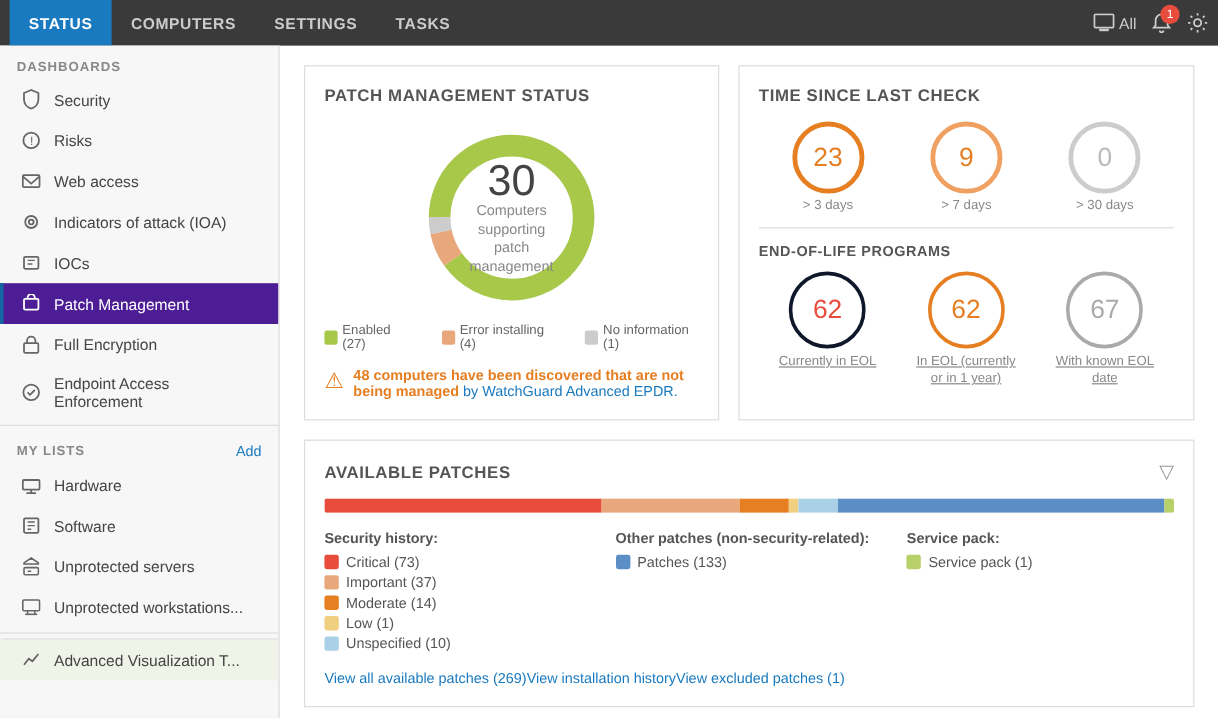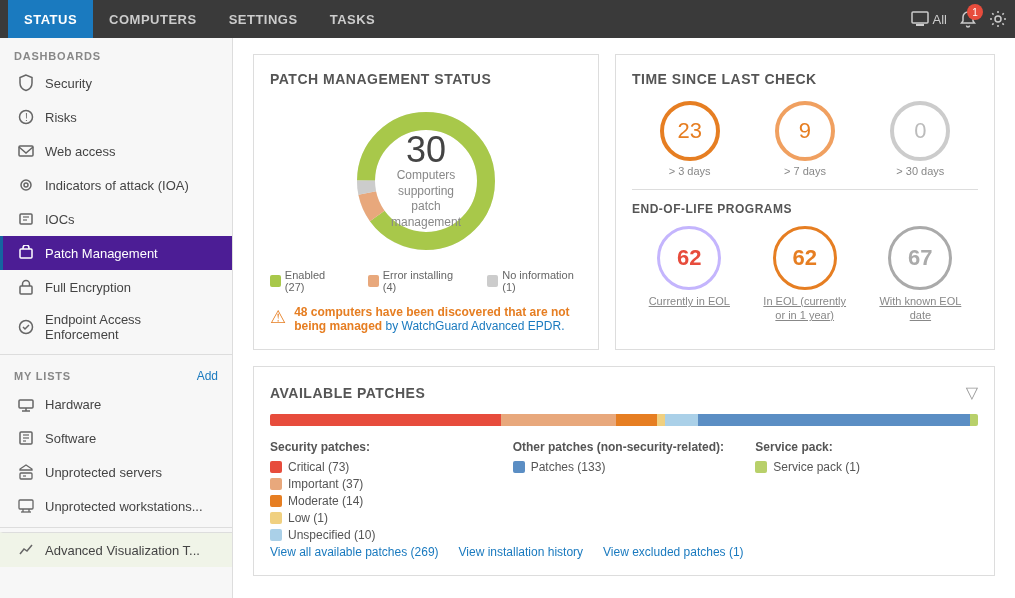--- a/index.html
+++ b/index.html
@@ -66,21 +66,21 @@
     .circle-ring.orange { border: 4px solid #e67e22; color: #e67e22; }
     .circle-ring.light-orange { border: 4px solid #f0a060; color: #e67e22; }
     .circle-ring.gray { border: 4px solid #ccc; color: #bbb; }
     .time-circle-label { font-size: 11px; color: #888; }
 
     
     .eol-section { border-top: 1px solid #ddd; padding-top: 12px; }
     .eol-title { font-size: 12px; font-weight: 700; color: #555; letter-spacing: 0.5px; margin-bottom: 10px; text-transform: uppercase; }
     .eol-circles { display: flex; justify-content: space-around; }
     .eol-item { text-align: center; }
-    .eol-ring { width: 64px; height: 64px; border-radius: 50%; border: 3px solid #c4b5fd; display: flex; align-items: center; justify-content: center; font-size: 22px; font-weight: 700; color: #e74c3c; margin: 0 auto 4px; }
+    .eol-ring { width: 64px; height: 64px; border-radius: 50%; border: 3px solid #0f172a; display: flex; align-items: center; justify-content: center; font-size: 22px; font-weight: 400; color: #e74c3c; margin: 0 auto 4px; }
     .eol-ring.orange-ring { border-color: #e67e22; color: #e67e22; }
     .eol-ring.gray-ring { border-color: #aaa; color: #aaa; }
     .eol-label { font-size: 11px; color: #888; line-height: 1.3; text-decoration: underline; }
 
     
     .available-patches { border: 1px solid #ddd; padding: 16px; background: #fff; margin-bottom: 16px; }
     .patches-header { display: flex; justify-content: space-between; align-items: center; margin-bottom: 12px; }
 
     .patch-bar { height: 12px; display: flex; border-radius: 2px; overflow: hidden; margin-bottom: 14px; }
     .bar-critical { background: #e74c3c; }
@@ -90,21 +90,21 @@
     .bar-unspecified { background: #aad0e8; }
     .bar-patches { background: #5b8ec4; }
     .bar-servicepack { background: #b8d06a; }
 
     .patch-columns { display: flex; gap: 20px; }
     .patch-col { flex: 1; }
     .patch-col-title { font-size: 12px; font-weight: 700; color: #555; margin-bottom: 6px; }
     .patch-item { display: flex; align-items: center; gap: 6px; font-size: 12px; color: #555; margin-bottom: 3px; }
     .patch-color-dot { width: 12px; height: 12px; border-radius: 2px; flex-shrink: 0; }
 
-    .patches-links { display: flex; gap: 20px; font-size: 12px; }
+    .patches-links { display: flex; margin-top: 12px; font-size: 12px; }
     .patches-links a { color: #1a7abf; text-decoration: none; cursor: pointer; }
 
     
     .filter-icon { color: #999; cursor: pointer; font-size: 16px; }
 
     
     svg.donut { width: 160px; height: 160px; }
 
     
     ::-webkit-scrollbar { width: 6px; }
@@ -394,21 +394,21 @@
           <div class="bar-moderate" style="flex: 5;"></div>
           <div class="bar-low" style="flex: 1;"></div>
           <div class="bar-unspecified" style="flex: 4;"></div>
           <div class="bar-patches" style="flex: 33;"></div>
           <div class="bar-servicepack" style="flex: 1;"></div>
         </div>
 
         <div class="patch-columns">
 
           <div class="patch-col">
-            <div class="patch-col-title">Security patches:</div>
+            <div class="patch-col-title">Security history:</div>
             <div class="patch-item">
               <div class="patch-color-dot" style="background:#e74c3c;"></div>
               <span>Critical (73)</span>
             </div>
             <div class="patch-item">
               <div class="patch-color-dot" style="background:#e8a87c;"></div>
               <span>Important (37)</span>
             </div>
             <div class="patch-item">
               <div class="patch-color-dot" style="background:#e67e22;"></div>

